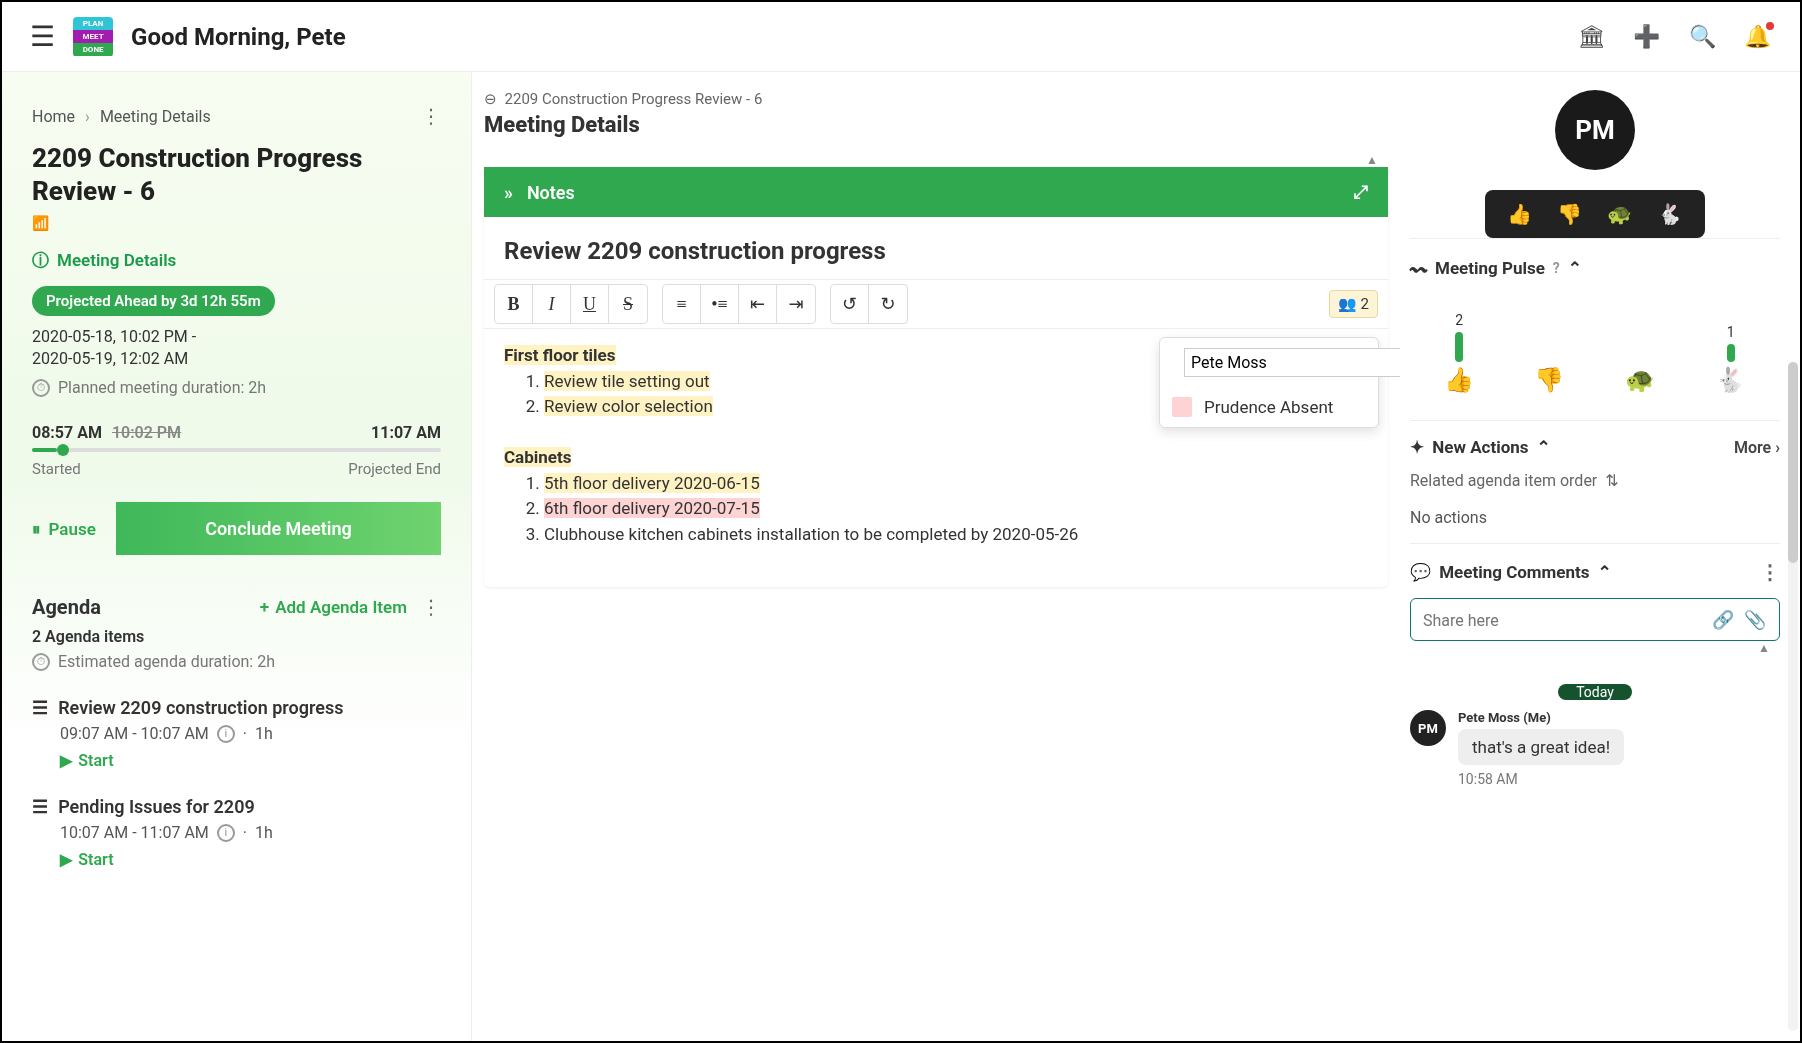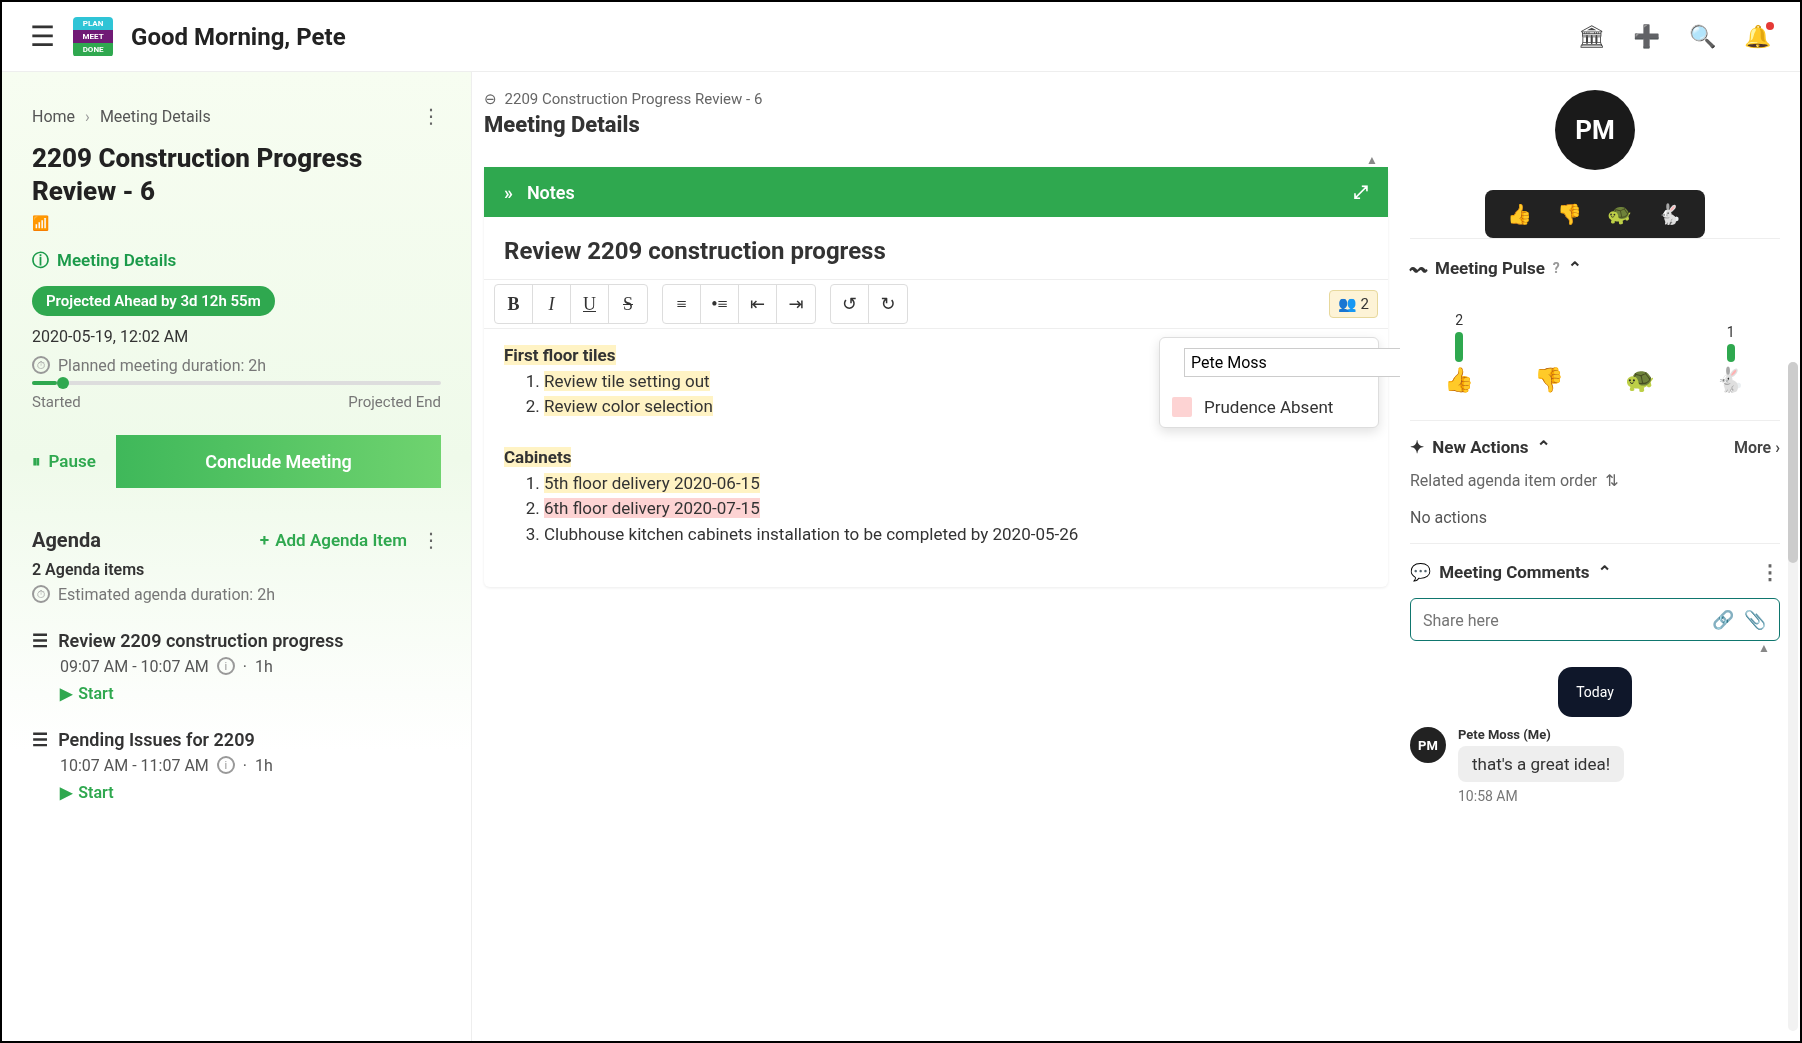--- a/index.html
+++ b/index.html
@@ -99,39 +99,39 @@
 .pulse-num { font-size: 14px; color: #333; }
 
 .actions-body { margin-top: 14px; }
 .actions-order { color: #666; font-size: 16px; display:flex; align-items:center; gap:8px;}
 .no-actions { margin-top: 18px; color: #555; font-size: 16px; }
 
 .comments-body { margin-top: 14px; }
 .comment-input-row { display: flex; align-items: flex-end; background:#fff; border:1px solid #0f766e; border-radius:6px; padding:10px 12px; gap: 10px; }
 .comment-input { flex: 1; border: none; font-size: 16px; color: #777; outline: none; }
 .ci-icon { color: #666; font-size: 18px; cursor: pointer; }
-.today-pill { background: #0f172a; color: #fff; padding: 17px 18px; border-radius: 14px; font-size: 14px; display: block; width: fit-content; margin: 12px auto 10px auto; }
+.today-pill { background: #14532d; color: #fff; padding: 0 18px; border-radius: 14px; font-size: 14px; display: block; width: fit-content; margin: 29px auto 10px auto; }
 .comment { display: flex; gap: 12px; }
 .comment .av { width: 36px; height: 36px; background: #222; color: #fff; border-radius: 50%; display: flex; align-items: center; justify-content: center; font-size: 13px; font-weight: 700; }
 .comment .body .who { font-weight: 700; font-size: 13px; }
 .comment .body .bubble { background: #eee; padding: 8px 14px; border-radius: 8px; margin-top: 4px; display: inline-block; font-size: 17px; }
 .comment .body .when { font-size: 14px; color: #777; margin-top: 6px; }
 
 .rightcol-scroll { position: absolute; right: 2px; top: 290px; bottom: 10px; width: 10px; background: #f2f2f2; border-radius: 5px; }
 .rightcol-scroll .thumb { width: 100%; height: 30%; background: #ccc; border-radius: 5px; }
 .icon-circle { display:inline-flex; width:18px; height:18px; border:2px solid #999; border-radius:50%; align-items:center; justify-content:center; font-size:11px; color:#999;}
 </style>
 </head>
 <body>
 
 <div class="topbar">
   <div class="hamburger">☰</div>
   <div class="logo">
     <div style="background:#2fc4d6">PLAN</div>
-    <div style="background:#701a75">MEET</div>
+    <div style="background:#a21caf">MEET</div>
     <div style="background:#2fa84f">DONE</div>
   </div>
   <div class="greeting">Good Morning, Pete</div>
   <div class="topbar-right">
     <span class="ticon">🏛</span>
     <span class="ticon">➕</span>
     <span class="ticon">🔍</span>
     <span class="ticon">🔔<span class="notif-dot"></span></span>
   </div>
 </div>
@@ -154,27 +154,35 @@
     </div>
 
     <div class="meeting-details-link">
       <span>ⓘ</span>
       <span>Meeting Details</span>
     </div>
 
     <span class="badge">Projected Ahead by 3d 12h 55m</span>
 
     <div class="date-block">
+      <div>2020-05-18, 10:02 PM -</div>
       <div>2020-05-19, 12:02 AM</div>
     </div>
     <div class="planned">
       <span class="icon-circle">⏱</span>
       <span>Planned meeting duration: 2h</span>
     </div>
 
+    <div class="timeline">
+      <span>
+        <span>08:57 AM</span>
+        <span class="strikethrough">10:02 PM</span>
+      </span>
+      <span>11:07 AM</span>
+    </div>
     <div class="track">
       <div class="fill"></div>
       <div class="dot"></div>
     </div>
     <div class="track-labels">
       <span>Started</span>
       <span>Projected End</span>
     </div>
 
     <div class="action-row">

